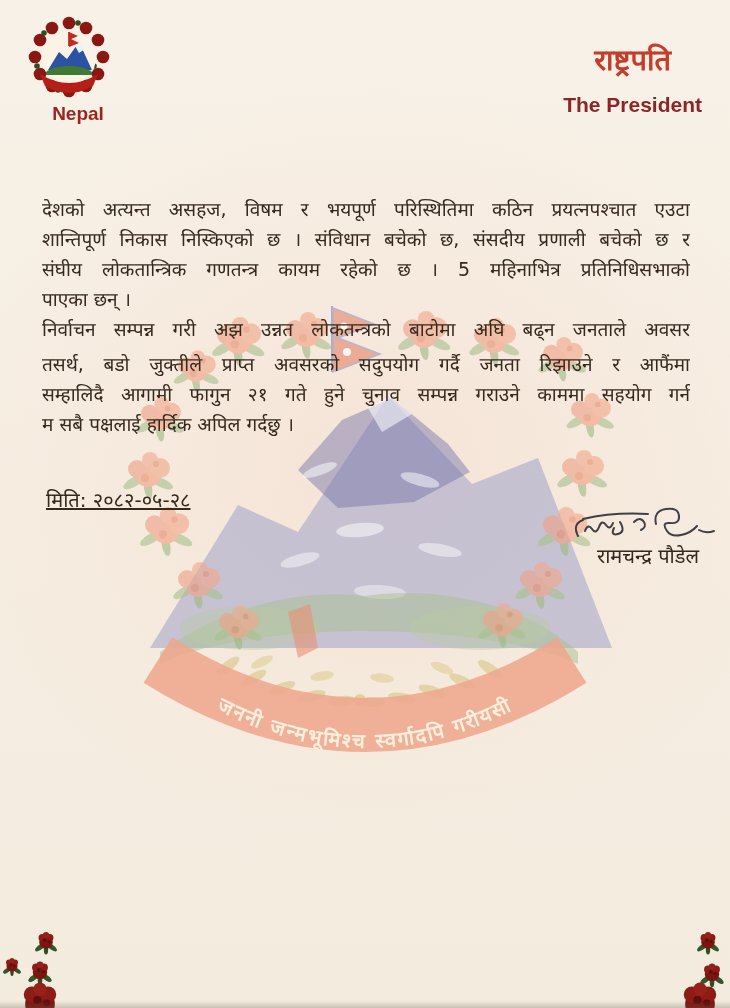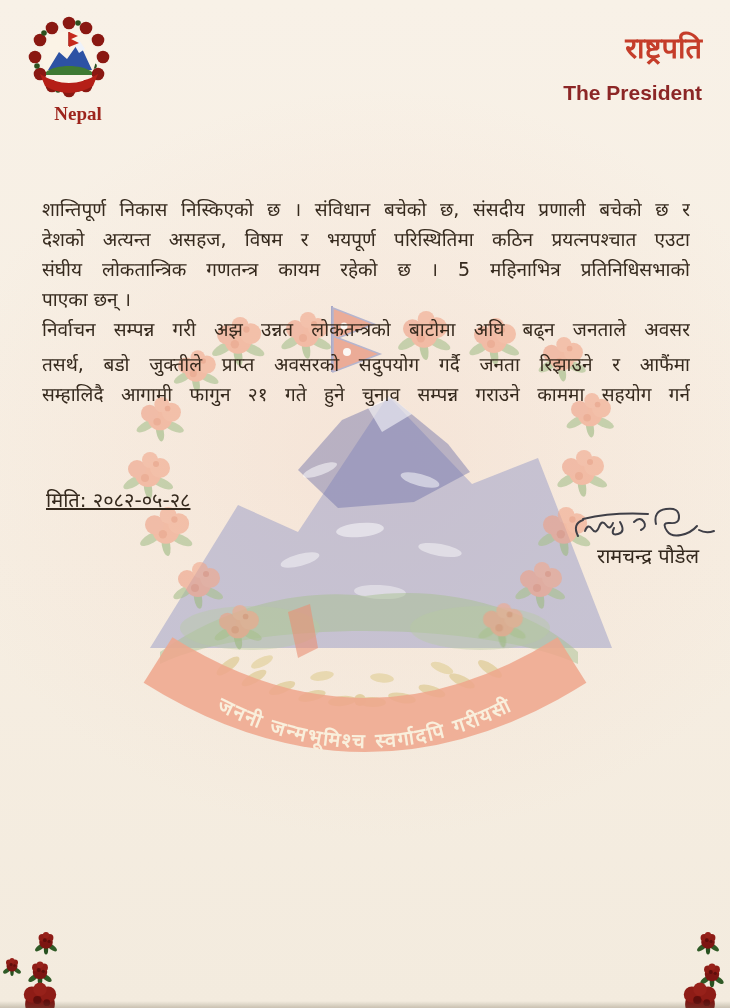--- a/index.html
+++ b/index.html
@@ -8,22 +8,22 @@
     background:
       radial-gradient(ellipse 620px 520px at 52% 46%, rgba(243,203,186,.30), rgba(243,203,186,0) 72%),
       linear-gradient(180deg,#f8f1e7 0%,#f6eee2 55%,#f3ebde 100%);
     font-family:"DejaVu Sans",sans-serif;
   }
   svg{display:block}
   .wm{position:absolute;left:0;top:0;width:730px;height:1008px;z-index:1;pointer-events:none;}
   .corners{position:absolute;left:0;top:0;width:730px;height:1008px;z-index:3;pointer-events:none;}
   .emblem{position:absolute;left:22px;top:16px;width:112px;text-align:center;z-index:2;}
   .emblem-np{font-size:25px;font-weight:700;color:#c32a1d;line-height:1.1;margin-top:3px;}
-  .emblem-en{font-family:Liberation Serif, serif;font-size:19px;font-weight:700;color:#9d241c;line-height:1.05;}
-  .office{position:absolute;right:28px;top:32px;text-align:right;z-index:2;}
+  .emblem-en{font-family:Liberation Sans, sans-serif;font-size:19px;font-weight:700;color:#9d241c;line-height:1.05;}
+  .office{position:absolute;right:28px;top:44px;text-align:center;z-index:2;}
   .office-np{font-size:29px;font-weight:600;color:#c53d2a;line-height:1.15;}
   .office-en{font-family:Liberation Sans, sans-serif;font-size:21px;font-weight:700;color:#8c2626;line-height:1.1;margin-top:16px;}
   .para{position:absolute;left:42px;width:648px;overflow:hidden;z-index:2;}
   .p1{top:194px;height:152px;}
   .p2{top:349px;height:92px;}
   .line{
     font-size:19px;height:30px;line-height:30px;color:#35291d;font-weight:500;
     white-space:nowrap;text-align:justify;text-align-last:justify;
   }
   .line.last{text-align-last:left;}
@@ -165,29 +165,30 @@
     </svg>
     <div class="emblem-en">Nepal</div>
   </div>
 
   <div class="office">
     <div class="office-np">राष्ट्रपति</div>
     <div class="office-en">The President</div>
   </div>
 
   <div class="para p1">
+    <div class="line">देशको अत्यन्त असहज, विषम र भयपूर्ण परिस्थितिमा कठिन प्रयत्नपश्चात एउटा</div>
     <div class="line">शान्तिपूर्ण निकास निस्किएको छ । संविधान बचेको छ, संसदीय प्रणाली बचेको छ र</div>
-    <div class="line">देशको अत्यन्त असहज, विषम र भयपूर्ण परिस्थितिमा कठिन प्रयत्नपश्चात एउटा</div>
     <div class="line">संघीय लोकतान्त्रिक गणतन्त्र कायम रहेको छ । 5 महिनाभित्र प्रतिनिधिसभाको</div>
     <div class="line last">पाएका छन् ।</div>
     <div class="line">निर्वाचन सम्पन्न गरी अझ उन्नत लोकतन्त्रको बाटोमा अघि बढ्न जनताले अवसर</div>
   </div>
   <div class="para p2">
     <div class="line">तसर्थ, बडो जुक्तीले प्राप्त अवसरको सदुपयोग गर्दै जनता रिझाउने र आफैंमा</div>
     <div class="line">सम्हालिदै आगामी फागुन २१ गते हुने चुनाव सम्पन्न गराउने काममा सहयोग गर्न</div>
+    <div class="line last">म सबै पक्षलाई हार्दिक अपिल गर्दछु ।</div>
   </div>
 
   <div class="date">मिति: २०८२-०५-२८</div>
 
   <div class="sig">
     <svg class="sig-ink" width="160" height="44" viewBox="0 0 160 44">
       <g fill="none" stroke="#3f3f47" stroke-width="2" stroke-linecap="round">
         <path d="M10,36 Q4,24 15,20"></path>
         <path d="M17,31 q3,-8 7,-2 t7,-2 t7,-2 t7,-2"></path>
         <path d="M15,19 Q45,12 80,14"></path>

